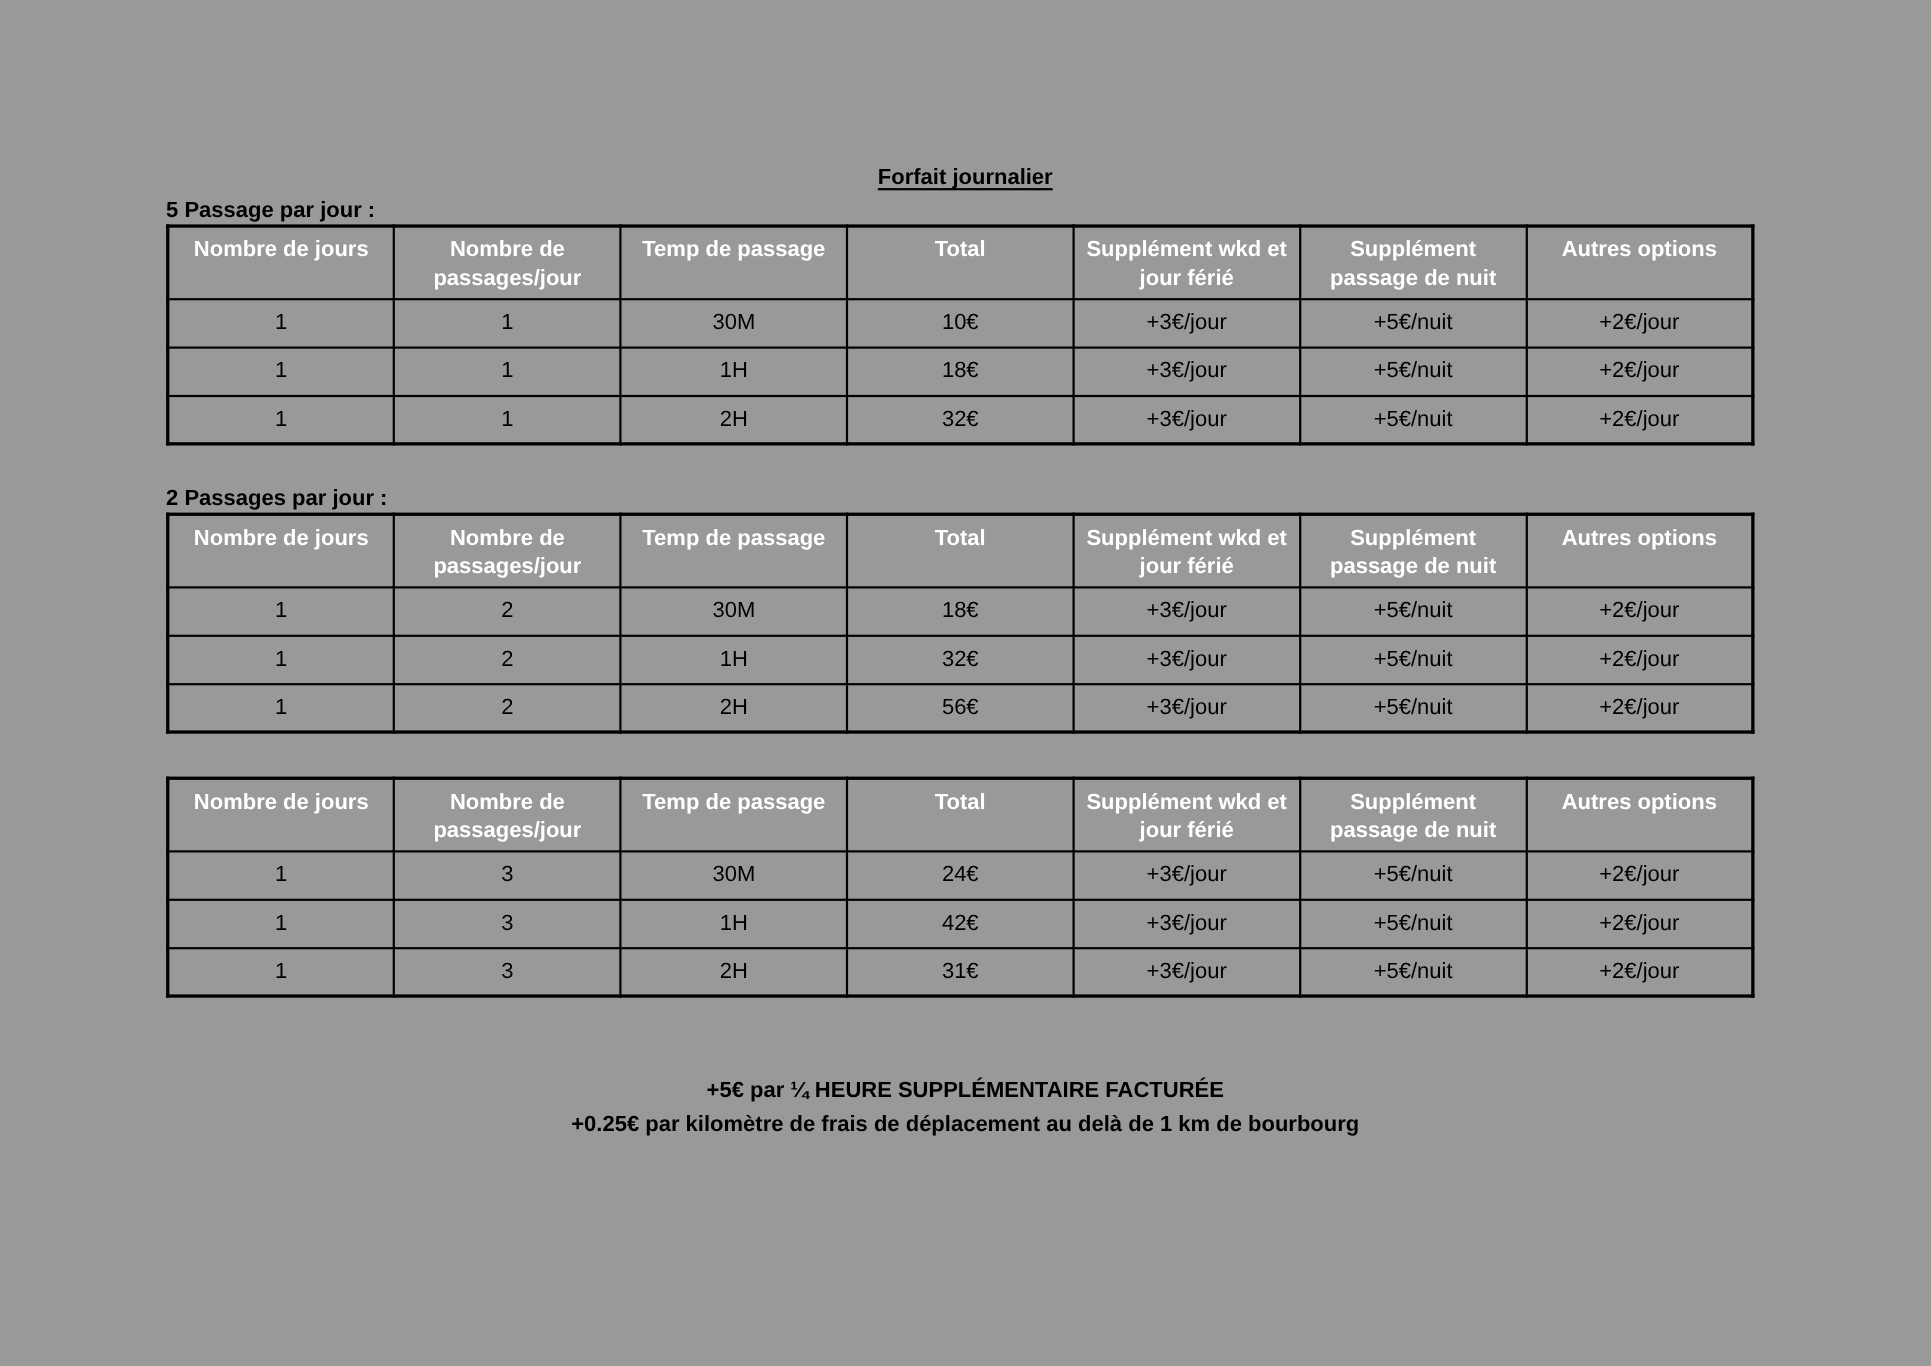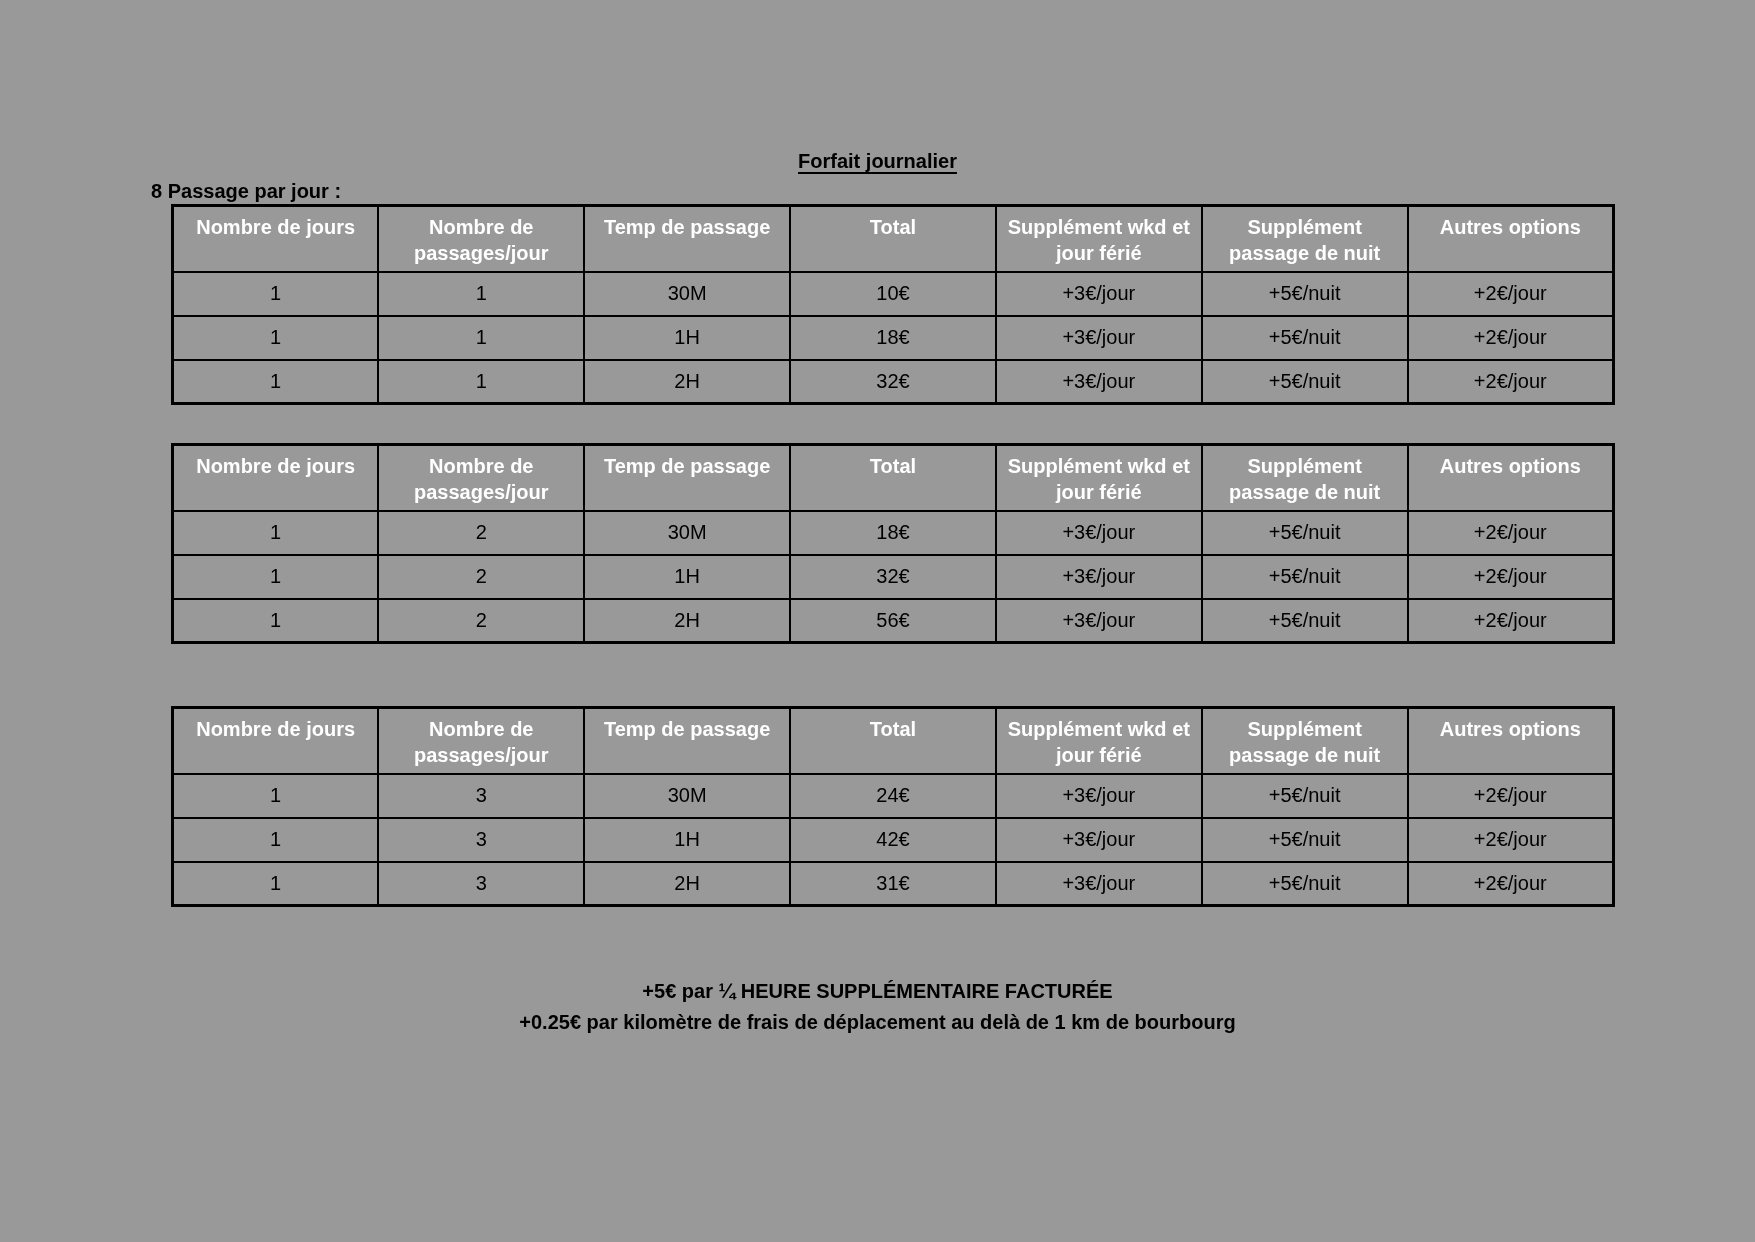--- a/index.html
+++ b/index.html
@@ -33,21 +33,20 @@
     font-size: 20px;
     font-weight: bold;
     line-height: 21px;
     margin-bottom: 2px;
   }
   table.price-table {
     width: 1444px;
     table-layout: fixed;
     border-collapse: collapse;
     border: 3px solid #000000;
-    margin-left: 20px;
   }
   table.price-table th, table.price-table td {
     border: 2px solid #000000;
     text-align: center;
     font-size: 20px;
     padding: 0 8px;
   }
   table.price-table th {
     height: 66px;
     vertical-align: top;
@@ -70,21 +69,21 @@
     line-height: 31px;
   }
 </style>
 </head>
 <body>
 
 <h1 class="page-title">Forfait journalier</h1>
 
 <div id="sections-root">
   <section class="price-section section-1">
-    <h2 class="section-label">8 Passage par jour :</h2>
+    <h2 class="section-label">5 Passage par jour :</h2>
     <table class="price-table">
       <thead>
         <tr>
             <th>Nombre de jours</th>
             <th>Nombre de passages/jour</th>
             <th>Temp de passage</th>
             <th>Total</th>
             <th>Supplément wkd et jour férié</th>
             <th>Supplément passage de nuit</th>
             <th>Autres options</th>
@@ -116,20 +115,21 @@
             <td>32€</td>
             <td>+3€/jour</td>
             <td>+5€/nuit</td>
             <td>+2€/jour</td>
           </tr>
         </tbody>
     </table>
   </section>
 
   <section class="price-section section-2">
+    <h2 class="section-label">2 Passages par jour :</h2>
     <table class="price-table">
       <thead>
         <tr>
             <th>Nombre de jours</th>
             <th>Nombre de passages/jour</th>
             <th>Temp de passage</th>
             <th>Total</th>
             <th>Supplément wkd et jour férié</th>
             <th>Supplément passage de nuit</th>
             <th>Autres options</th>

